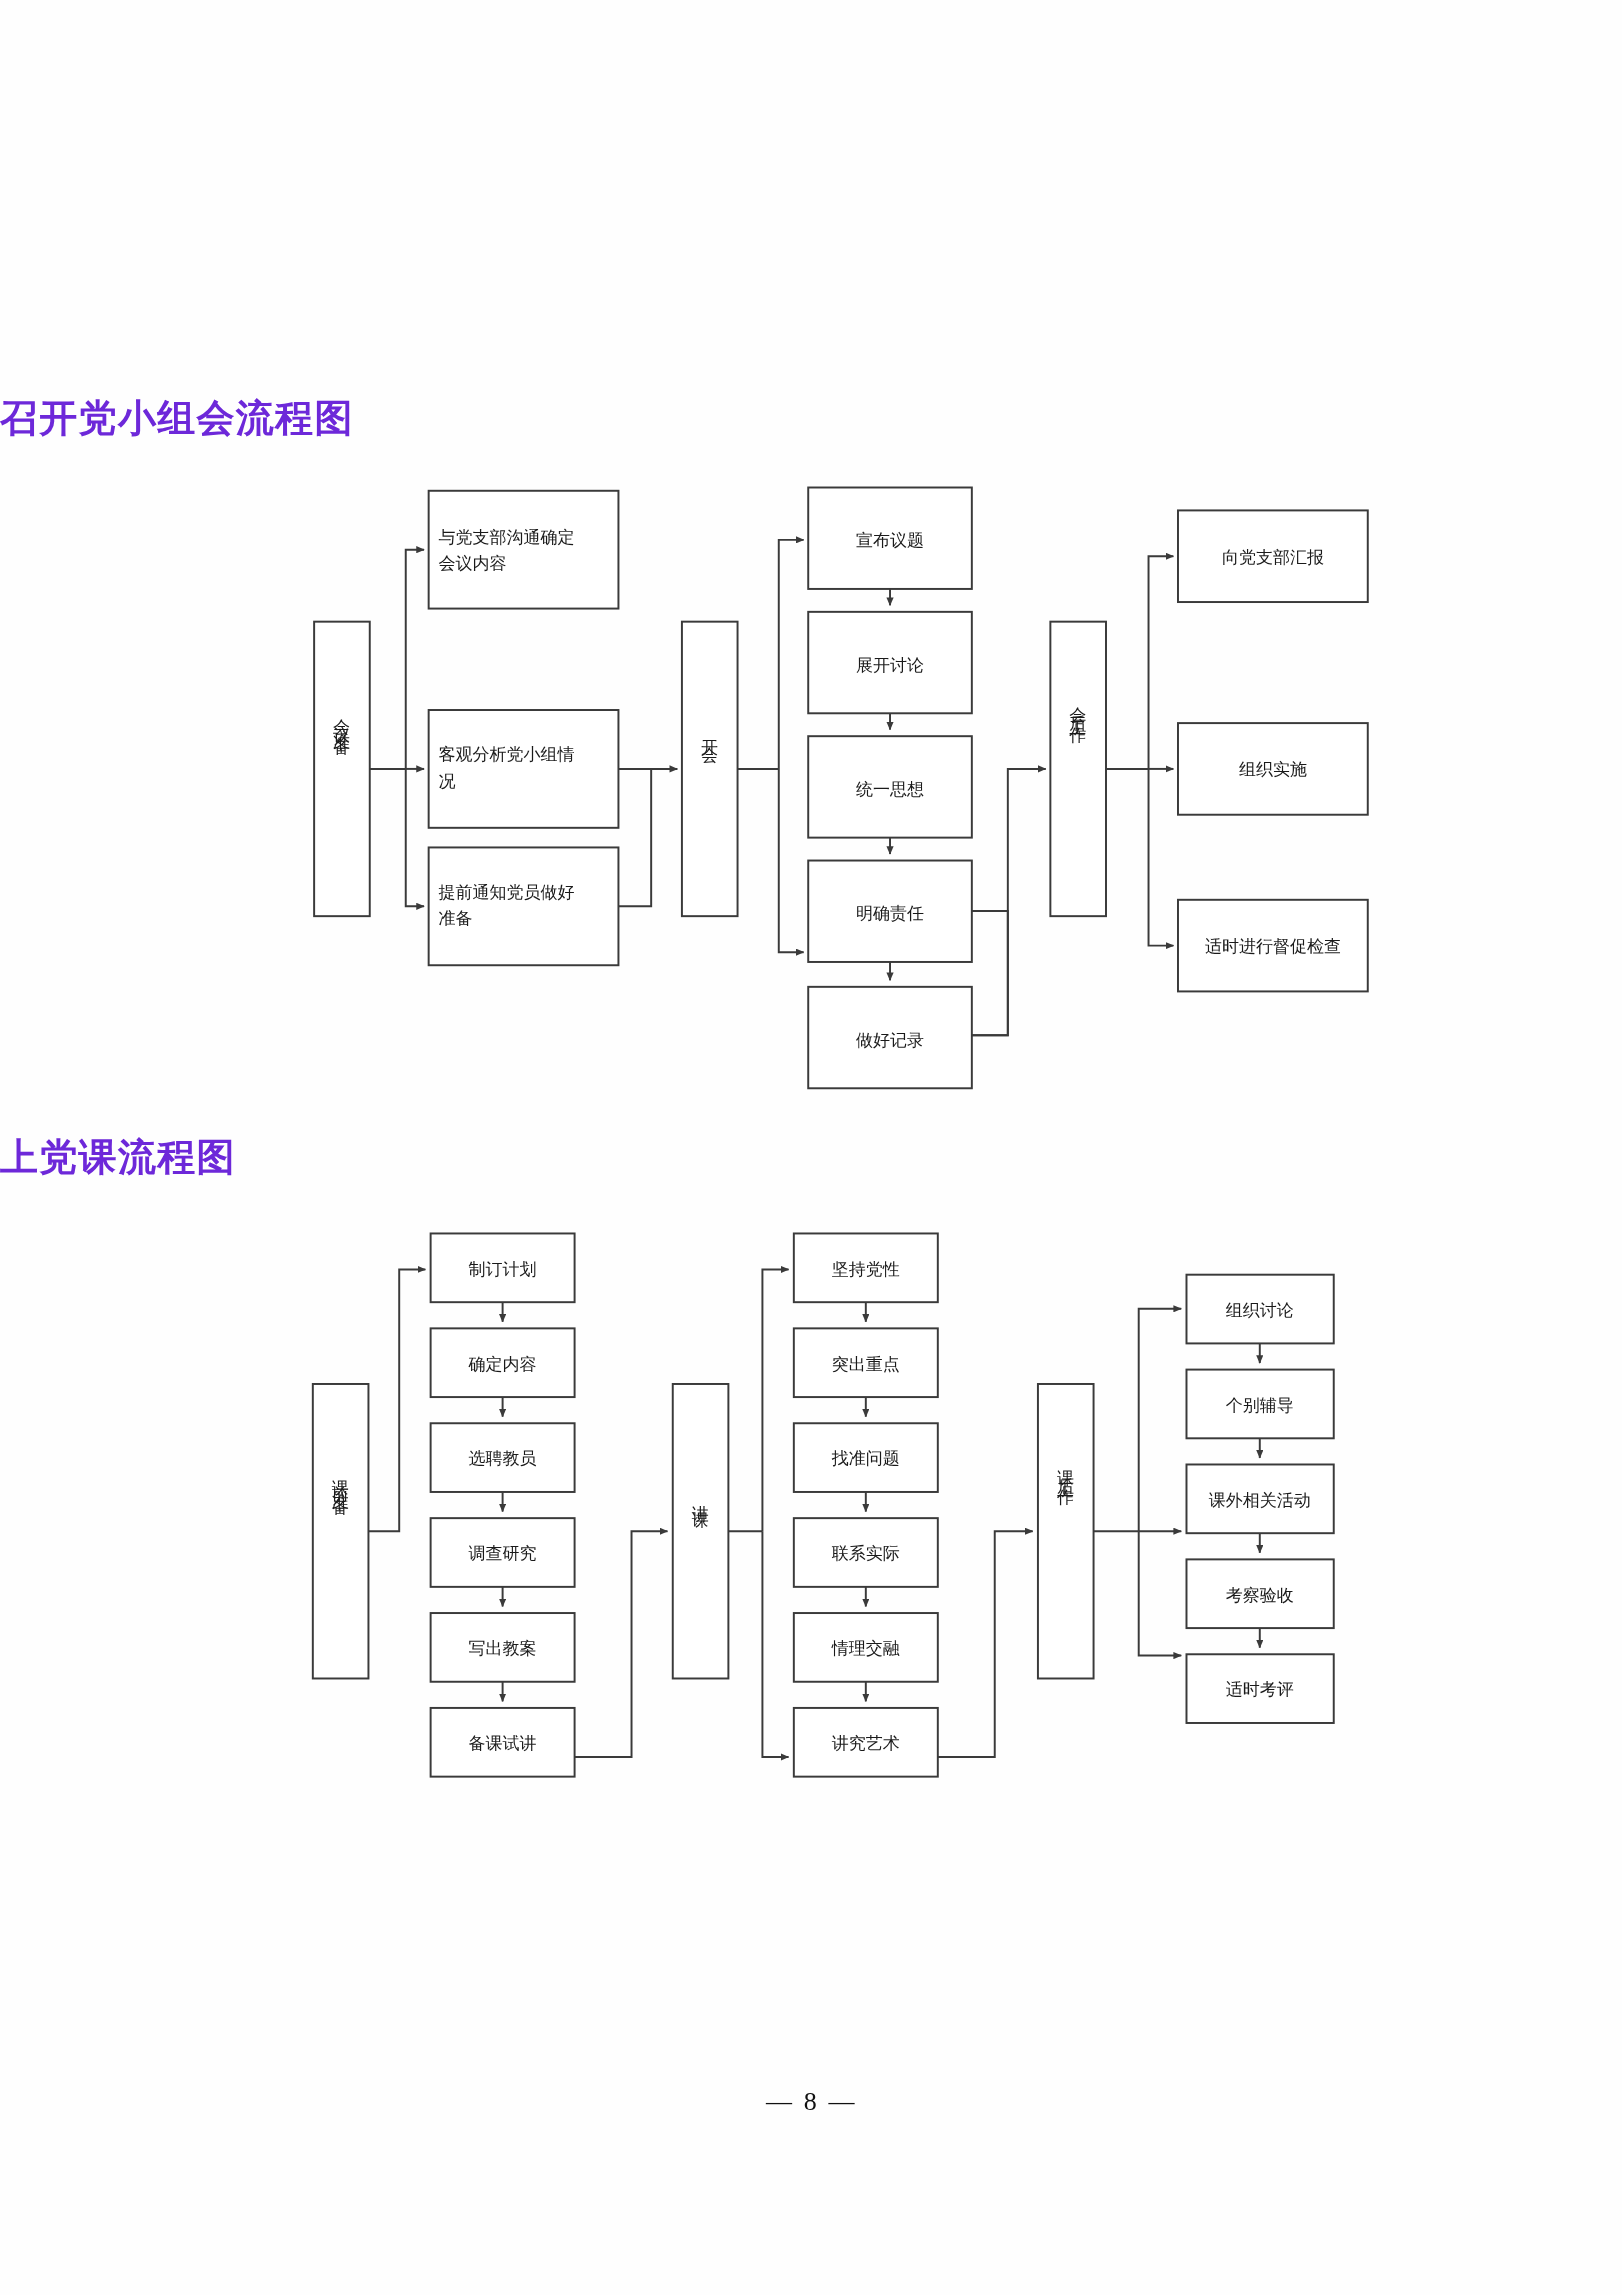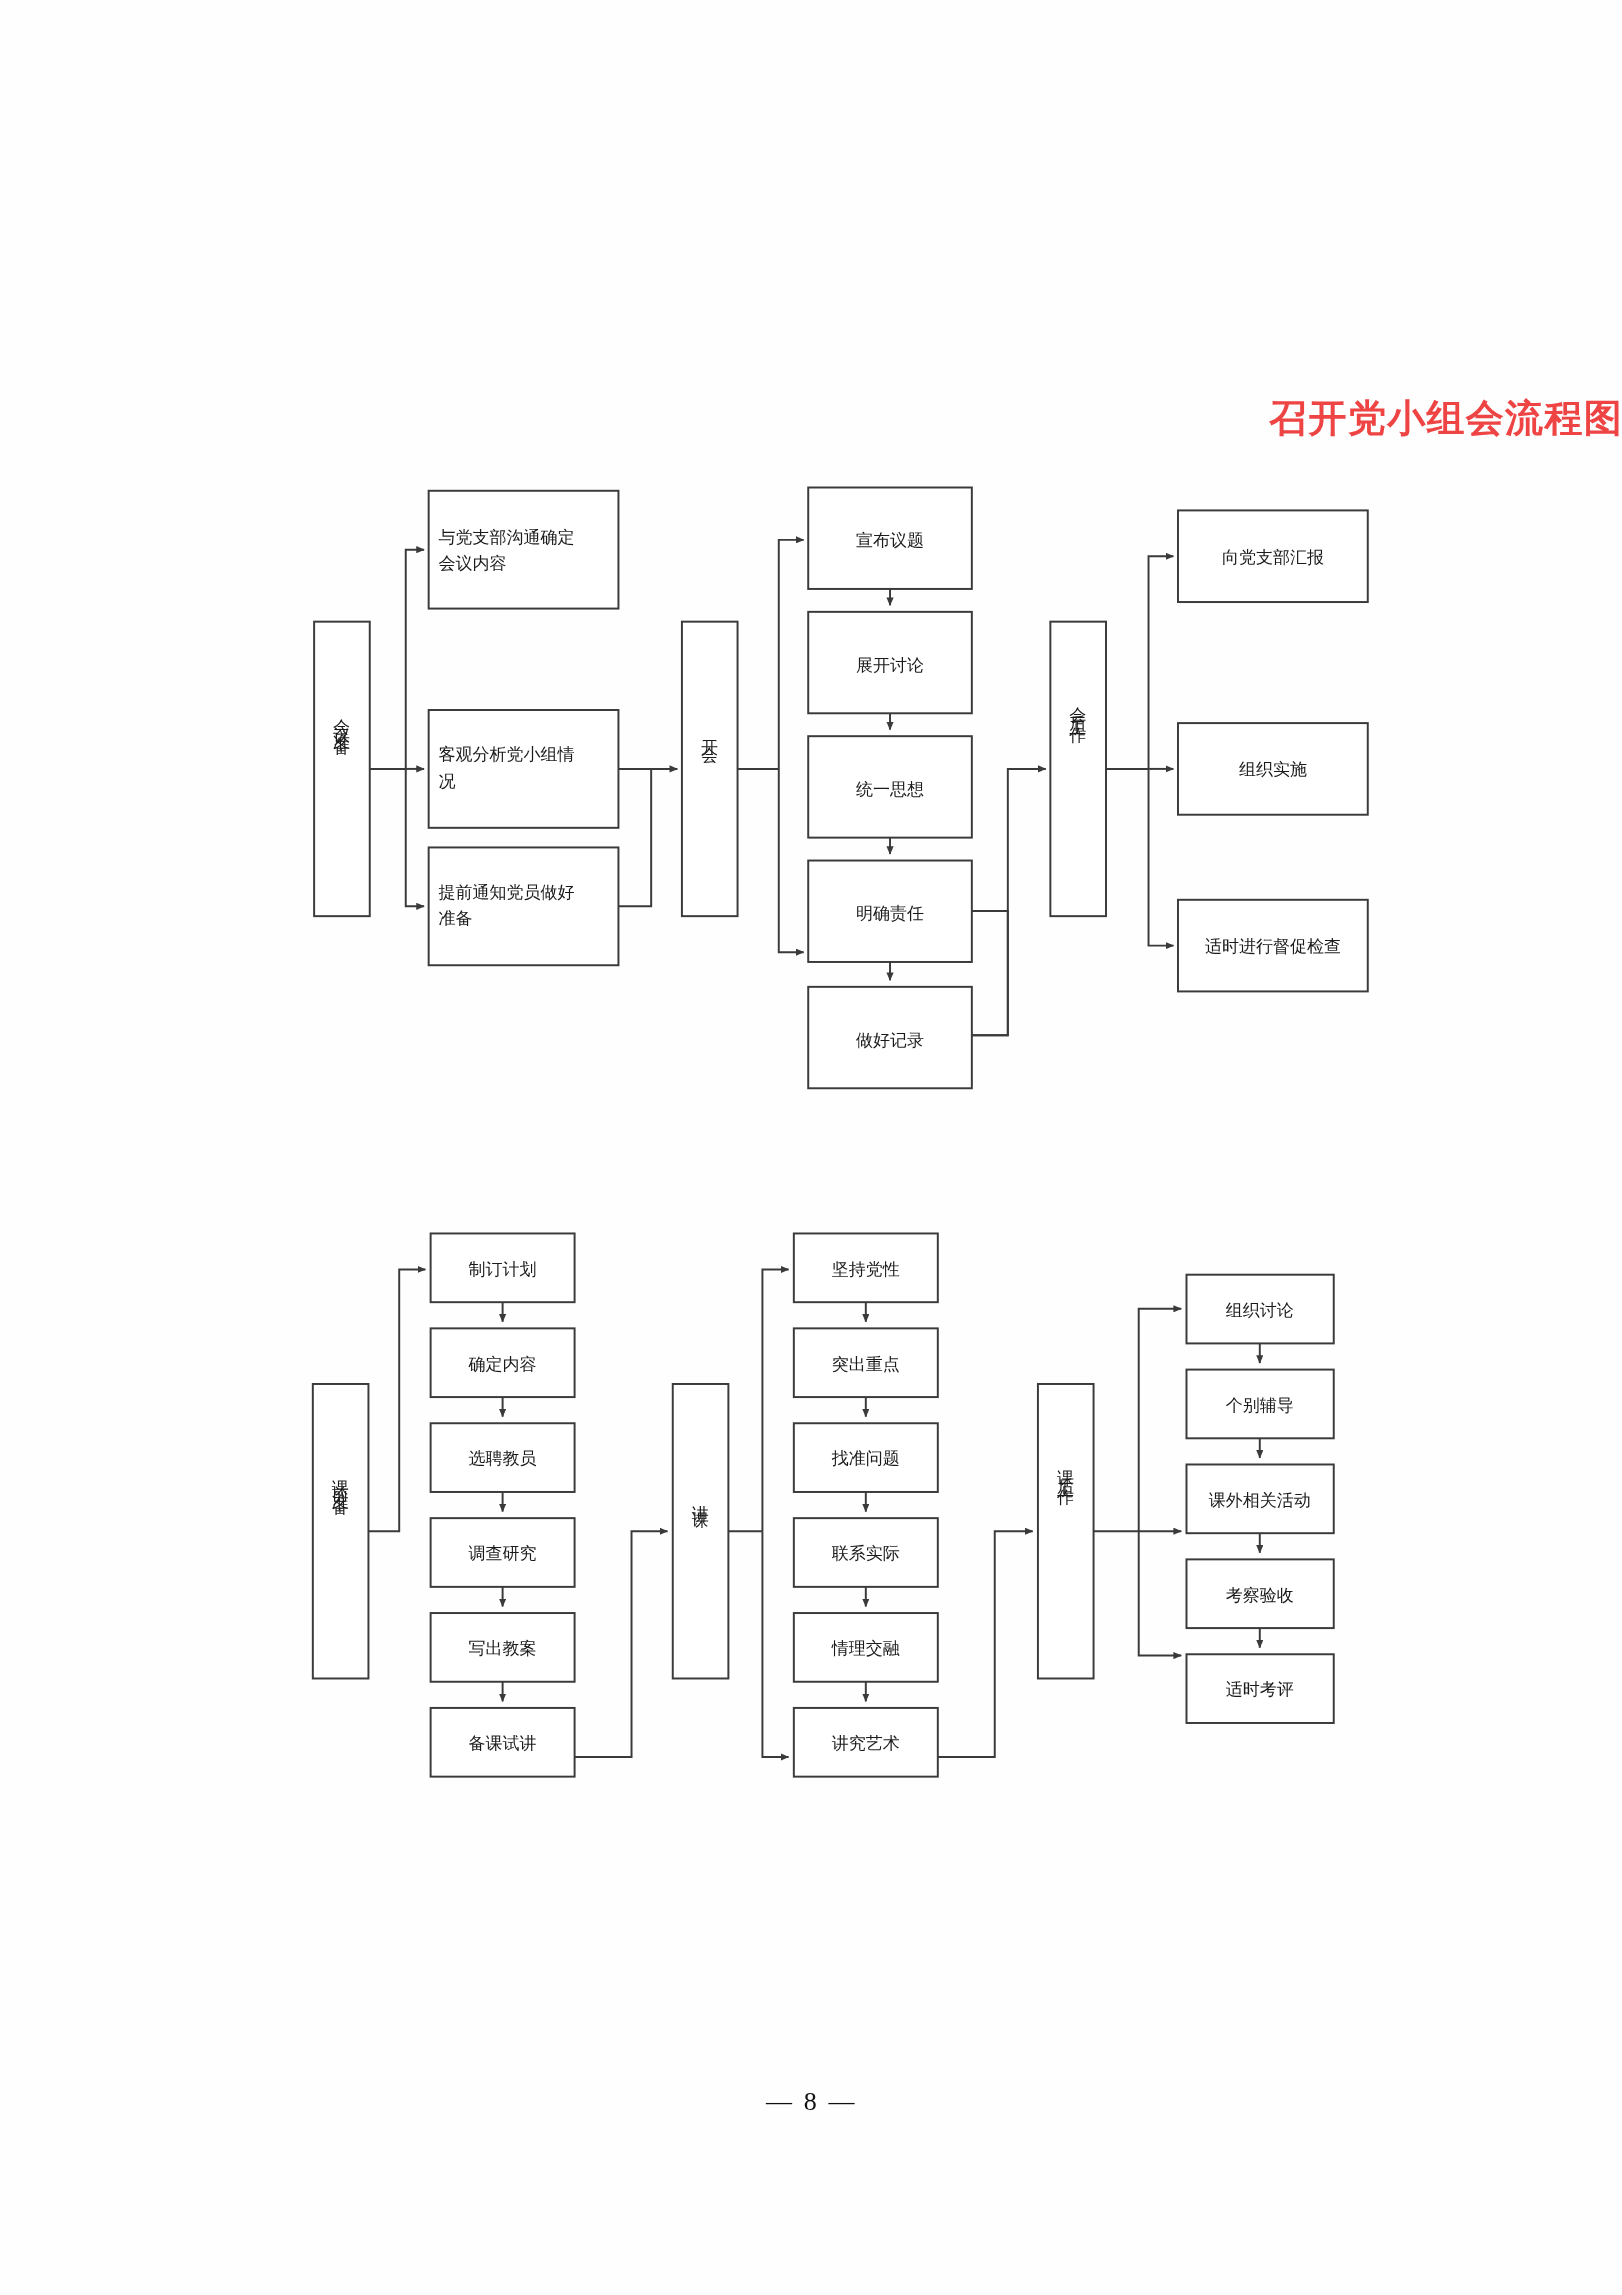--- a/index.html
+++ b/index.html
@@ -10,25 +10,25 @@
     position:relative;
     overflow:hidden;
   }
   .page{
     position:absolute;inset:0;
     background:#fefefe;
   }
   .chart-title{
     position:absolute;
     width:100%;
-    text-align:right;
+    text-align:left;
     font-family:"Liberation Serif","DejaVu Serif",serif;
     font-weight:bold;
     letter-spacing:1.3px;
-    color:#ef4444;
+    color:#6d28d9;
   }
   #title-1{top:393px;font-size:38px;}
   #title-2{top:1132px;font-size:38px;}
   .flow-svg{position:absolute;left:0;}
   #flow-1{top:471px;}
   #flow-2{top:1204px;}
   .page-number{
     position:absolute;
     top:2087px;
     width:100%;
@@ -124,20 +124,21 @@
     <rect class="bx" x="1800" y="60" width="290" height="140"></rect>
     <text x="1945" y="140" text-anchor="middle">向党支部汇报</text>
 
     <rect class="bx" x="1800" y="385" width="290" height="140"></rect>
     <text x="1945" y="465" text-anchor="middle">组织实施</text>
 
     <rect class="bx" x="1800" y="655" width="290" height="140"></rect>
     <text x="1945" y="735" text-anchor="middle">适时进行督促检查</text>
   </svg>
 
+  <div class="chart-title" id="title-2">上党课流程图</div>
 
   <svg class="flow-svg" id="flow-2" width="1623" height="733" viewBox="0 0 2480 1120">
     <defs>
       <marker id="ah2" markerWidth="13" markerHeight="11" refX="12" refY="5.5" orient="auto" markerUnits="userSpaceOnUse">
         <path d="M0,0 L13,5.5 L0,11 Z" fill="#3a3a3a"></path>
       </marker>
     </defs>
 
     <rect class="bx" x="478" y="275" width="85" height="450"></rect>
     <text class="vt" x="520" y="420" text-anchor="middle" writing-mode="tb">课前准备</text>

